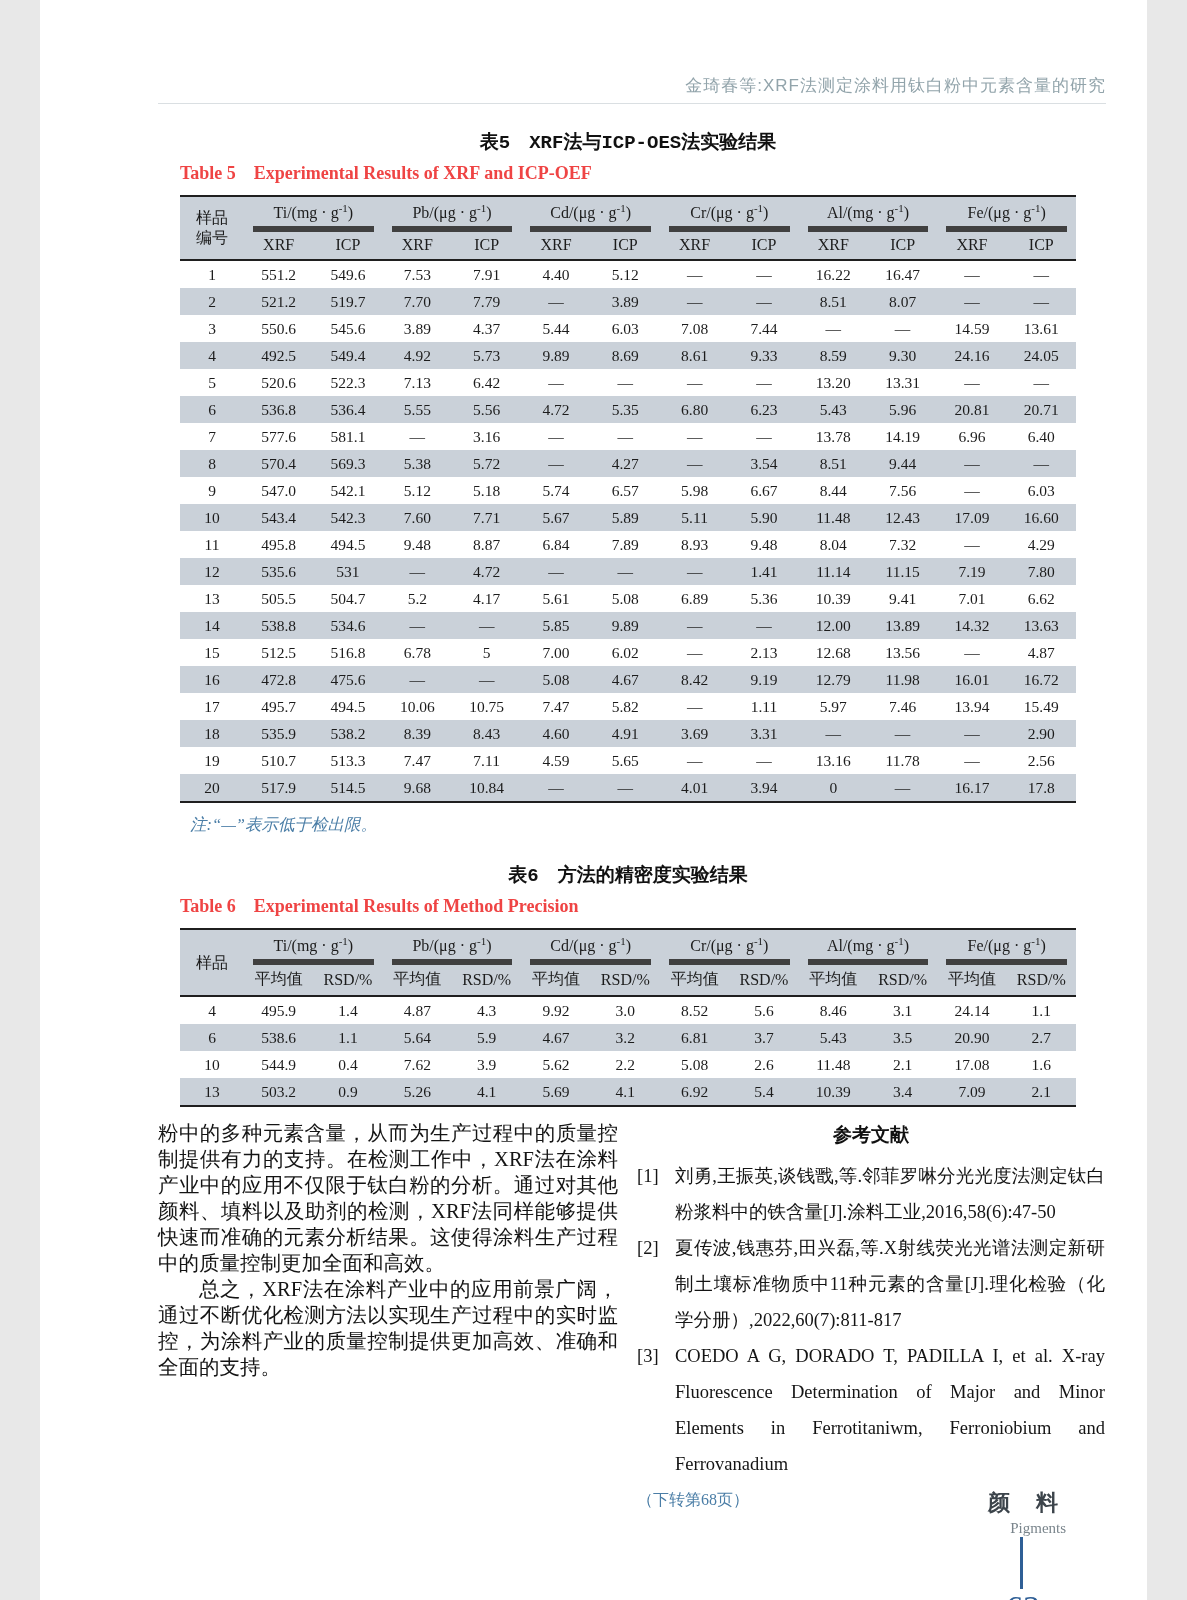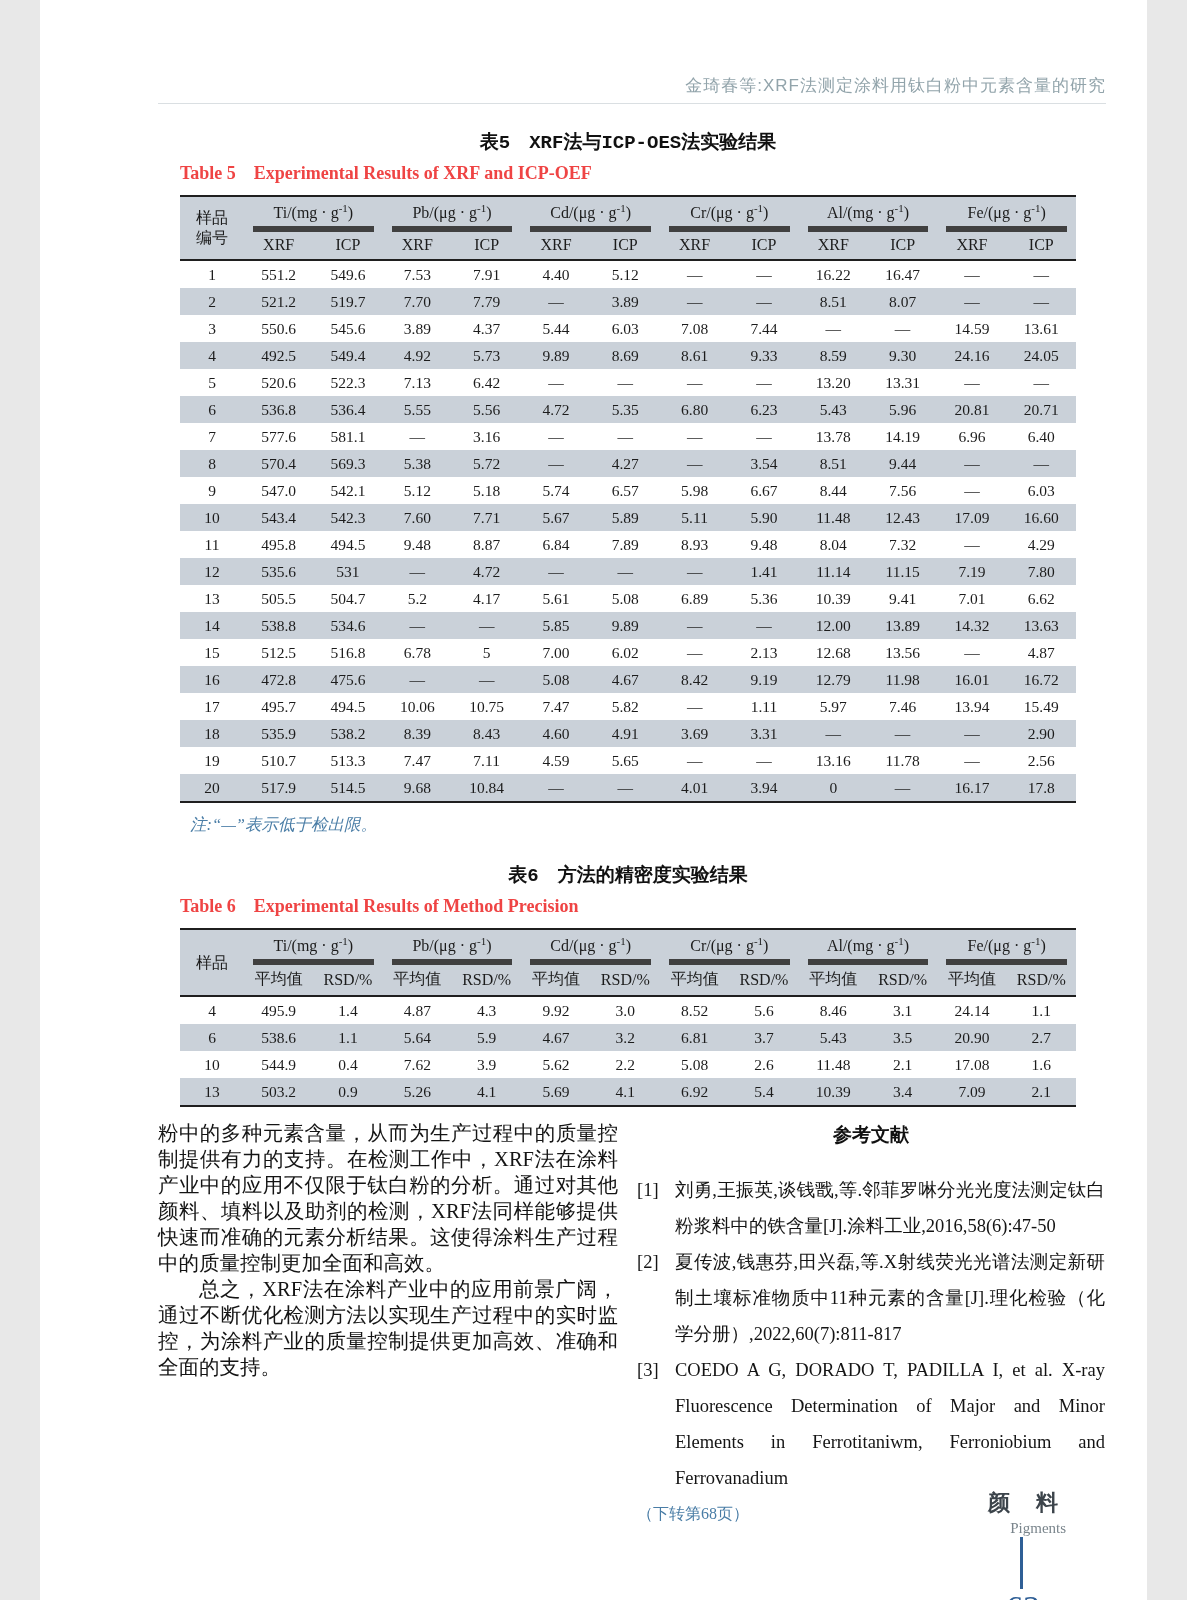--- a/index.html
+++ b/index.html
@@ -57,21 +57,21 @@
   }
   
   .col-left {
     position:absolute; top:1120px; left:118px; width:460px;
     font-size:20.5px; line-height:26px; text-align:justify; color:#141414;
   }
   .col-left p.indent { text-indent:2em; }
   .col-right { position:absolute; top:1122px; left:597px; width:468px; }
   .refs-heading {
     text-align:center; font-weight:bold; font-size:19px;
-    font-family:"Liberation Sans", sans-serif; margin-bottom:24px; color:#111;
+    font-family:"Liberation Sans", sans-serif; margin-bottom:10px; color:#111;
   }
   .ref-item { display:flex; font-size:18.5px; line-height:36px; color:#141414; }
   .ref-num { width:38px; flex:0 0 38px; }
   .ref-text { flex:1; text-align:justify; }
   .continuation {
     margin-top:8px; font-size:16px;
     color:#4a7da6; 
   }
   
   .footer { position:absolute; top:1488px; left:938px; display:flex; align-items:center;flex-direction:column; }

